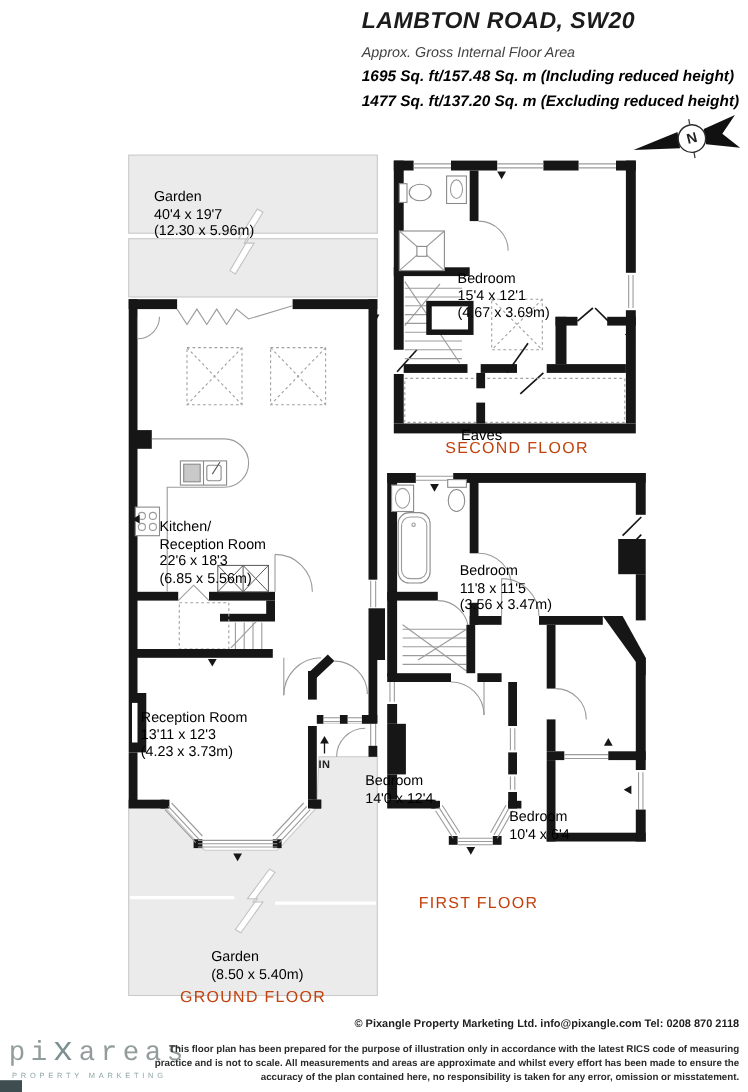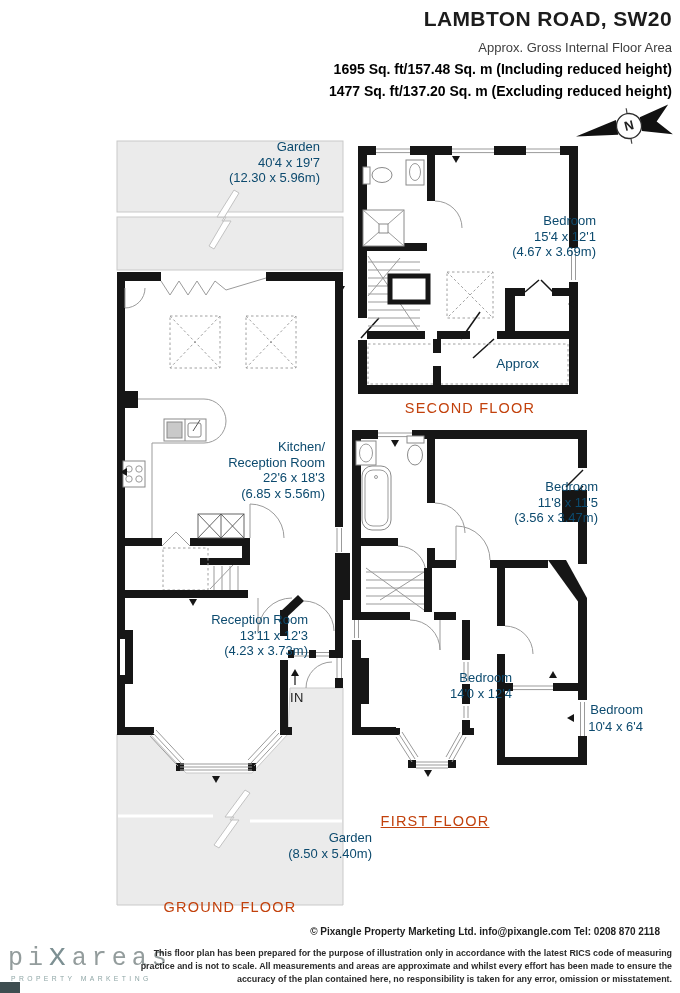--- a/index.html
+++ b/index.html
@@ -1,46 +1,46 @@
 <!DOCTYPE html>
 <html><head>
 <meta charset="utf-8">
 <style>
   html,body{margin:0;padding:0;background:#fff;}
   #page{position:relative;width:680px;height:993px;background:#fff;overflow:hidden;
         font-family:"Liberation Sans",sans-serif;}
   
-  #hdr{position:absolute;top:7px;right:8px;text-align:right;color:#1c1c1c;}
+  #hdr{position:absolute;top:7px;right:8px;text-align:left;color:#1c1c1c;font-style:italic;}
   .h-title{font-size:21px;font-weight:bold;letter-spacing:.4px;}
   .h-sub{font-size:13px;color:#404040;margin-top:9px;}
   .h-area{font-size:14px;font-weight:bold;margin-top:6px;color:#000000;}
   
   .plan{position:absolute;}
   .w{fill:#161616;}
   .t{fill:none;stroke:#9b9b9b;stroke-width:1;}
   .t2{fill:none;stroke:#161616;stroke-width:1.5;}
   .d{fill:none;stroke:#a0a0a0;stroke-width:1;stroke-dasharray:2.5,2.5;}
   .fx{fill:#fff;stroke:#8a8a8a;stroke-width:1;}
   .g{fill:#ebebeb;stroke:#c9c9c9;stroke-width:1;}
   .bolt{fill:#fff;stroke:#c2c2c2;stroke-width:1;}
   
-  .rl{position:absolute;text-align:right;font-size:13px;line-height:15.5px;color:#0c4a6e;}
+  .rl{position:absolute;text-align:left;font-size:13px;line-height:15.5px;color:#000000;margin-top:32px;}
   .rl span{display:block;}
   .fl{position:absolute;text-align:center;font-size:14.5px;letter-spacing:1.2px;color:#c2410c;}
-  .in-lbl{position:absolute;left:286px;top:690px;width:18px;text-align:right;
-          font-size:13px;font-weight:normal;color:#222;letter-spacing:.5px;}
+  .in-lbl{position:absolute;left:286px;top:690px;width:18px;text-align:center;
+          font-size:10px;font-weight:bold;color:#222;letter-spacing:.5px;}
   
   #compass-n{position:absolute;left:621px;top:118px;width:16px;text-align:center;
              font-size:13px;font-weight:bold;color:#222;transform:rotate(-14deg);}
   
   #logo{position:absolute;left:8px;top:944px;color:#939c9c;
         font-family:"Liberation Mono",monospace;letter-spacing:5px;font-size:25px;line-height:26px;}
   #logo .lx{font-size:31px;color:#7d9093;}
   #logo-tag{position:absolute;left:11px;top:975px;font-size:6.8px;letter-spacing:3.4px;color:#8fa6a6;}
-  #copyright{position:absolute;right:20px;top:926px;font-size:10px;font-weight:bold;color:#1e1e1e;}
+  #copyright{position:absolute;right:8px;top:926px;font-size:10px;font-weight:bold;color:#1e1e1e;}
   #disclaimer{position:absolute;right:8px;top:947px;width:545px;text-align:right;
               font-size:8.9px;line-height:12.8px;font-weight:bold;color:#2b2b2b;}
   #corner-sq{position:absolute;left:0;top:982px;width:20px;height:11px;background:#3e4d50;}
 </style>
 </head>
 <body>
 
 <div id="page">
 
   <div id="hdr">
@@ -383,38 +383,38 @@
   </div>
   <div class="in-lbl">IN</div>
   <div class="fl" style="left:110px;top:899px;width:240px;">GROUND FLOOR</div>
 
   <div class="rl" style="left:416px;top:213px;width:180px;">
     <span>Bedroom</span>
     <span>15'4 x 12'1</span>
     <span>(4.67 x 3.69m)</span>
   </div>
   <div class="rl" style="left:419px;top:356px;width:120px;font-size:13.5px;">
-    <span>Approx</span>
+    <span>Eaves</span>
   </div>
   <div class="fl" style="left:350px;top:400px;width:240px;">SECOND FLOOR</div>
 
   <div class="rl" style="left:418px;top:479px;width:180px;">
     <span>Bedroom</span>
     <span>11'8 x 11'5</span>
     <span>(3.56 x 3.47m)</span>
   </div>
   <div class="rl" style="left:332px;top:670px;width:180px;">
     <span>Bedroom</span>
     <span>14'0 x 12'4</span>
   </div>
   <div class="rl" style="left:463px;top:701px;width:180px;line-height:17px;">
     <span>Bedroom</span>
     <span>10'4 x 6'4</span>
   </div>
-  <div class="fl" style="left:350px;top:813px;width:170px;text-decoration:underline;">FIRST FLOOR</div>
+  <div class="fl" style="left:350px;top:813px;width:170px;">FIRST FLOOR</div>
 
   <div id="logo"><span>pi</span><span class="lx">x</span><span>areas</span></div>
   <div id="logo-tag">PROPERTY MARKETING</div>
   <div id="copyright">© Pixangle Property Marketing Ltd. info@pixangle.com Tel: 0208 870 2118</div>
   <div id="disclaimer">This floor plan has been prepared for the purpose of illustration only in accordance with the latest RICS code of measuring practice and is not to scale. All measurements and areas are approximate and whilst every effort has been made to ensure the accuracy of the plan contained here, no responsibility is taken for any error, omission or misstatement.</div>
   <div id="corner-sq"></div>
 
 </div>
 
 </body></html>

